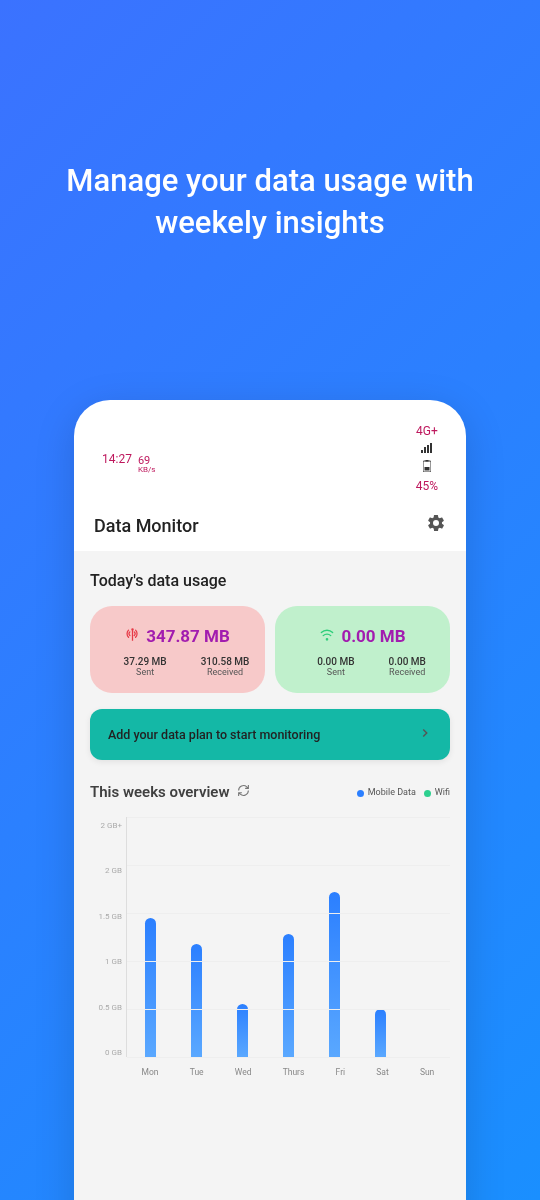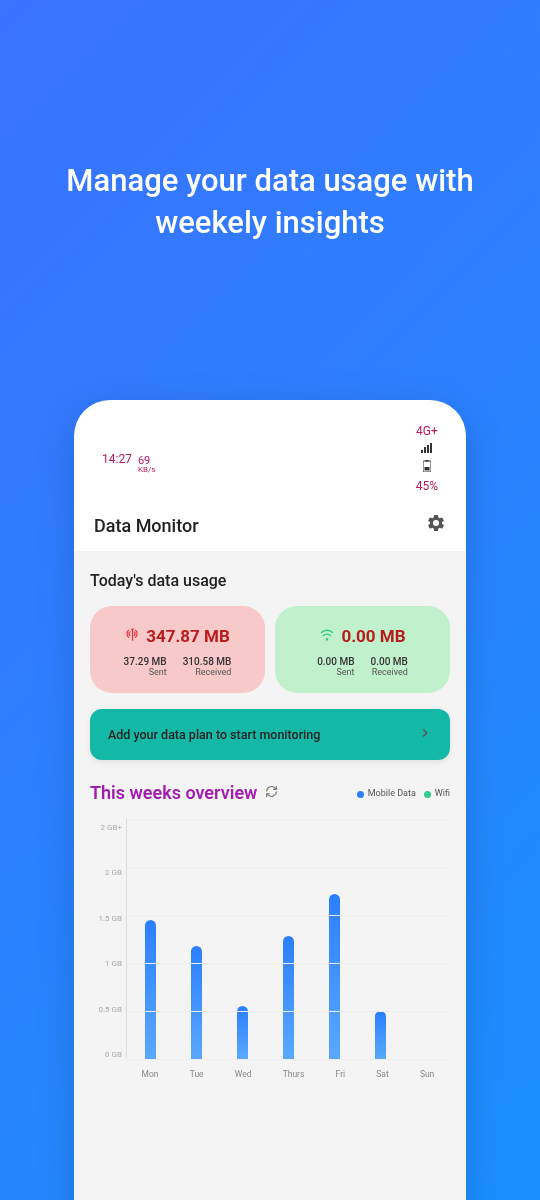--- a/index.html
+++ b/index.html
@@ -60,23 +60,23 @@
 .cards-row { display: flex; gap: 10px; margin-bottom: 16px; }
 .card {
   flex: 1;
   border-radius: 22px;
   padding: 20px 10px 16px;
   text-align: center;
 }
 .card-red { background: #f7c9c9; }
 .card-green { background: #c0f0cc; }
 .card-top { display: flex; align-items: center; justify-content: center; gap: 6px; margin-bottom: 10px; }
-.card-value { font-size: 17px; font-weight: 700; color: #b91c1c; }
+.card-value { font-size: 17px; font-weight: 700; color: #a21caf; }
 .card-stats { display: flex; justify-content: center; gap: 16px; }
-.stat { text-align: right; }
+.stat { text-align: center; margin-left: 18px; }
 .stat-val { font-size: 10px; color: #333; font-weight: 500; }
 .stat-label { font-size: 9px; color: #555; }
 .plan-banner {
   background: #14b8a6;
   border-radius: 12px;
   padding: 16px 18px;
   display: flex;
   justify-content: space-between;
   align-items: center;
   box-shadow: 0 2px 6px rgba(0,0,0,0.08);
@@ -85,21 +85,21 @@
 }
 .plan-text { font-size: 12.5px; color: #222; font-weight: 500; }
 .chevron { color: #555; }
 .overview-header {
   display: flex;
   align-items: center;
   justify-content: space-between;
   margin-bottom: 16px;
 }
 .overview-left { display: flex; align-items: center; gap: 8px; }
-.overview-title { font-size: 18px; font-weight: 600; color: #a21caf; }
+.overview-title { font-size: 15px; font-weight: 600; color: #404040; }
 .refresh { color: #777; cursor: pointer; }
 .legend { display: flex; align-items: center; gap: 8px; }
 .legend-item { display: flex; align-items: flex-end; gap: 4px; font-size: 9px; color: #555; }
 .dot { width: 7px; height: 7px; border-radius: 50%; }
 .dot-blue { background: #2b7fff; }
 .dot-green { background: #2dd08f; }
 .chart {
   position: relative;
   height: 260px;
   margin-top: 10px;

